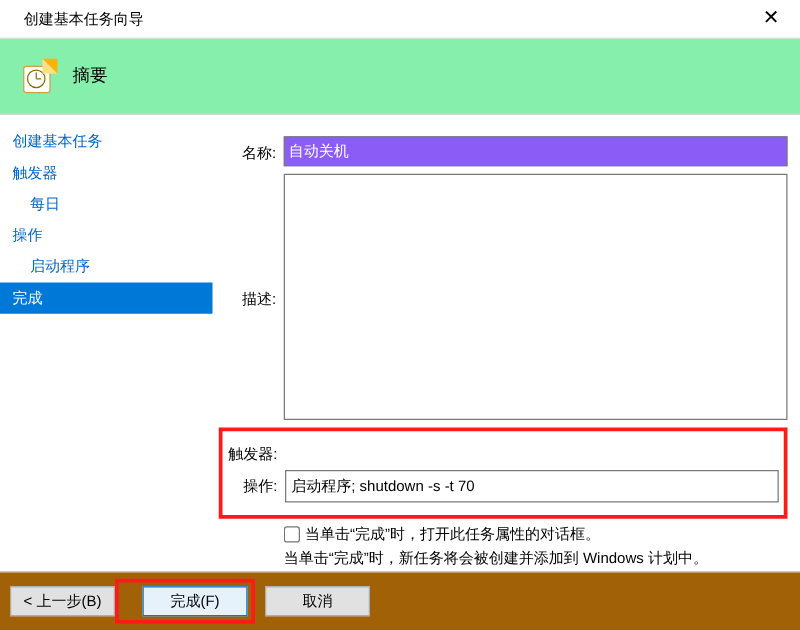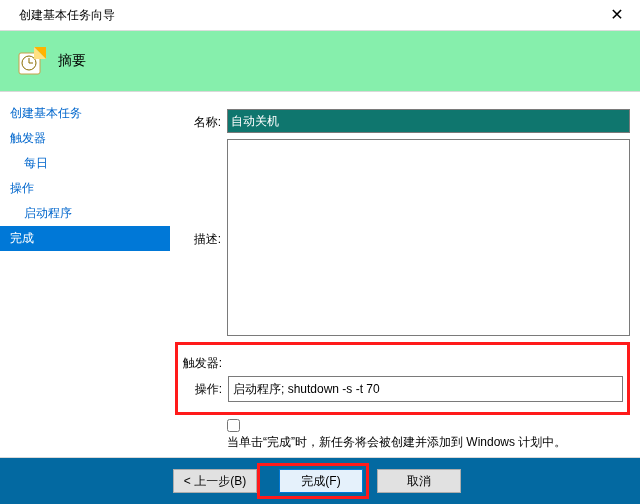--- a/index.html
+++ b/index.html
@@ -12,31 +12,31 @@
   .header .subtitle{font-size:14px}
   .body{position:absolute;left:0;right:0;top:91px;bottom:46px}
   .nav{position:absolute;left:0;top:10px;bottom:0;width:170px}
   .nav .item{padding:4px 0 4px 10px;color:#0066cc;cursor:default}
   .nav .item.sub{padding-left:24px}
   .nav .item.selected{background:#0078d7;color:#fff}
   .content{position:absolute;left:175px;right:10px;top:18px;bottom:0}
   .row{display:flex;align-items:center;margin-bottom:6px}
   .row .label{width:46px;text-align:right;padding-top:3px;padding-right:6px}
   .row input[type=text]{flex:1;height:20px;border:1px solid #7a7a7a;padding:1px 3px;font:inherit}
-  .row input.name{background:#0f766e;color:#fff}
+  .row input.name{background:#8b5cf6;color:#fff}
   .row input.name::selection{background:#0078d7;color:#fff}
   .desc-box{flex:1;height:195px;border:1px solid #7a7a7a;background:#fff}
   .highlight-box{border:3px solid #ff1a1a;padding:6px 4px 6px 0;margin:2px 0 4px 0}
   .hrow{display:flex;align-items:center;margin:4px 0}
   .hrow .hlabel{width:44px;text-align:right;padding-right:6px}
   .hrow .hval{flex:1;height:20px;border:1px solid #7a7a7a;background:#fff;padding:2px 4px;display:flex;align-items:center}
   .check-row{display:flex;align-items:center;margin:4px 0 2px 52px}
   .check-row input{margin:0 4px 0 0}
   .info-row{margin:2px 0 0 52px}
-  .footer{position:absolute;left:0;right:0;bottom:0;height:46px;border-top:1px solid #d9d9d9;background:#0369a1;display:flex;align-items:center;justify-content:center;padding-right:14px}
+  .footer{position:absolute;left:0;right:0;bottom:0;height:46px;border-top:1px solid #d9d9d9;background:#a16207;display:flex;align-items:center;justify-content:flex-start;padding-right:14px}
   .footer button{height:24px;min-width:84px;margin-left:8px;border:1px solid #adadad;background:#e1e1e1;font:inherit;cursor:default}
   .footer .finish-wrap{border:3px solid #ff1a1a;padding:3px;display:inline-flex}
   .footer .finish-wrap button{border:1px solid #0078d7;background:#e5f1fb;margin-left:16px}
 </style>
 </head>
 <body>
 <div class="window">
 
   <div class="titlebar">
     <span>创建基本任务向导</span>
@@ -84,20 +84,21 @@
           <div class="hlabel">触发器:</div>
         </div>
         <div class="hrow">
           <div class="hlabel">操作:</div>
           <div class="hval">启动程序; shutdown -s -t 70</div>
         </div>
       </div>
 
       <div class="check-row">
         <input type="checkbox" style="">
+        <span>当单击“完成”时，打开此任务属性的对话框。</span>
       </div>
       <div class="info-row">当单击“完成”时，新任务将会被创建并添加到 Windows 计划中。</div>
     </div>
   </div>
 
   <div class="footer">
     <button>&lt; 上一步(B)</button>
     <span class="finish-wrap">
       <button>完成(F)</button>
     </span>

